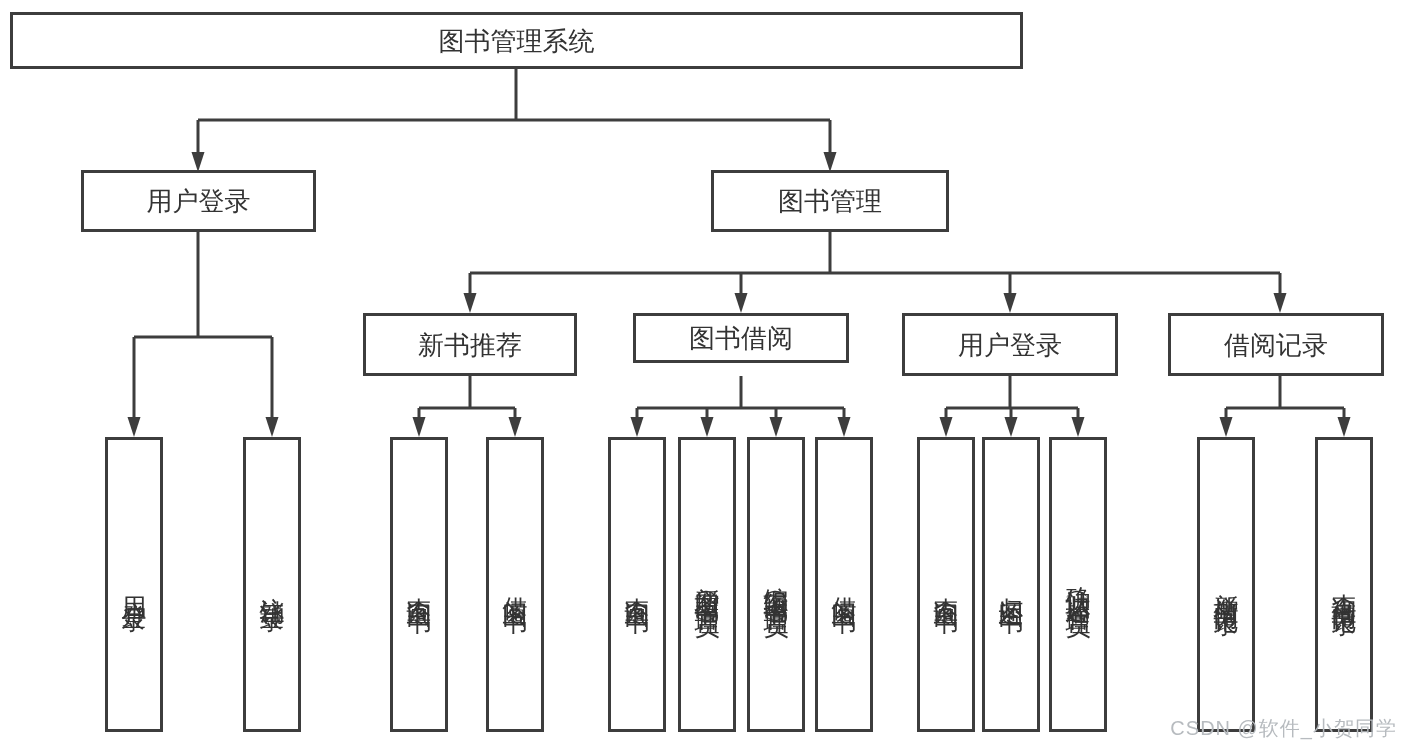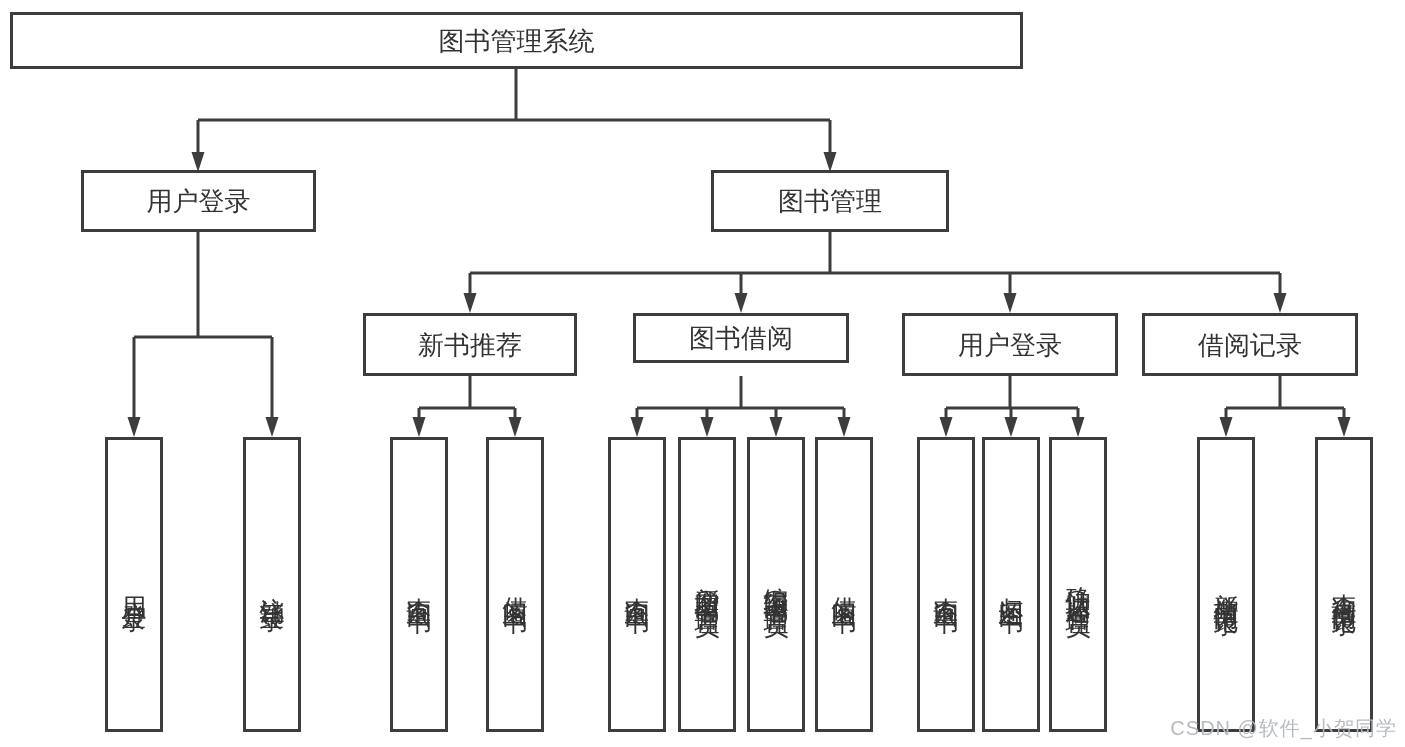--- a/index.html
+++ b/index.html
@@ -157,21 +157,21 @@
 
   <div class="box" style="left:711px;top:170px;width:238px;height:62px">
     <span class="label">图书管理</span>
   </div>
   <div class="box" style="left:633px;top:313px;width:216px;height:50px">
     <span class="label">图书借阅</span>
   </div>
   <div class="box" style="left:902px;top:313px;width:216px;height:63px">
     <span class="label">用户登录</span>
   </div>
-  <div class="box" style="left:1142px;top:313px;width:216px;height:63px">
+  <div class="box" style="left:1168px;top:313px;width:216px;height:63px">
     <span class="label">借阅记录</span>
   </div>
 
   <div class="box v-box" style="left:105px;top:437px">
     <span class="label">用户登录</span>
   </div>
   <div class="box v-box" style="left:243px;top:437px">
     <span class="label">注销登录</span>
   </div>
 

